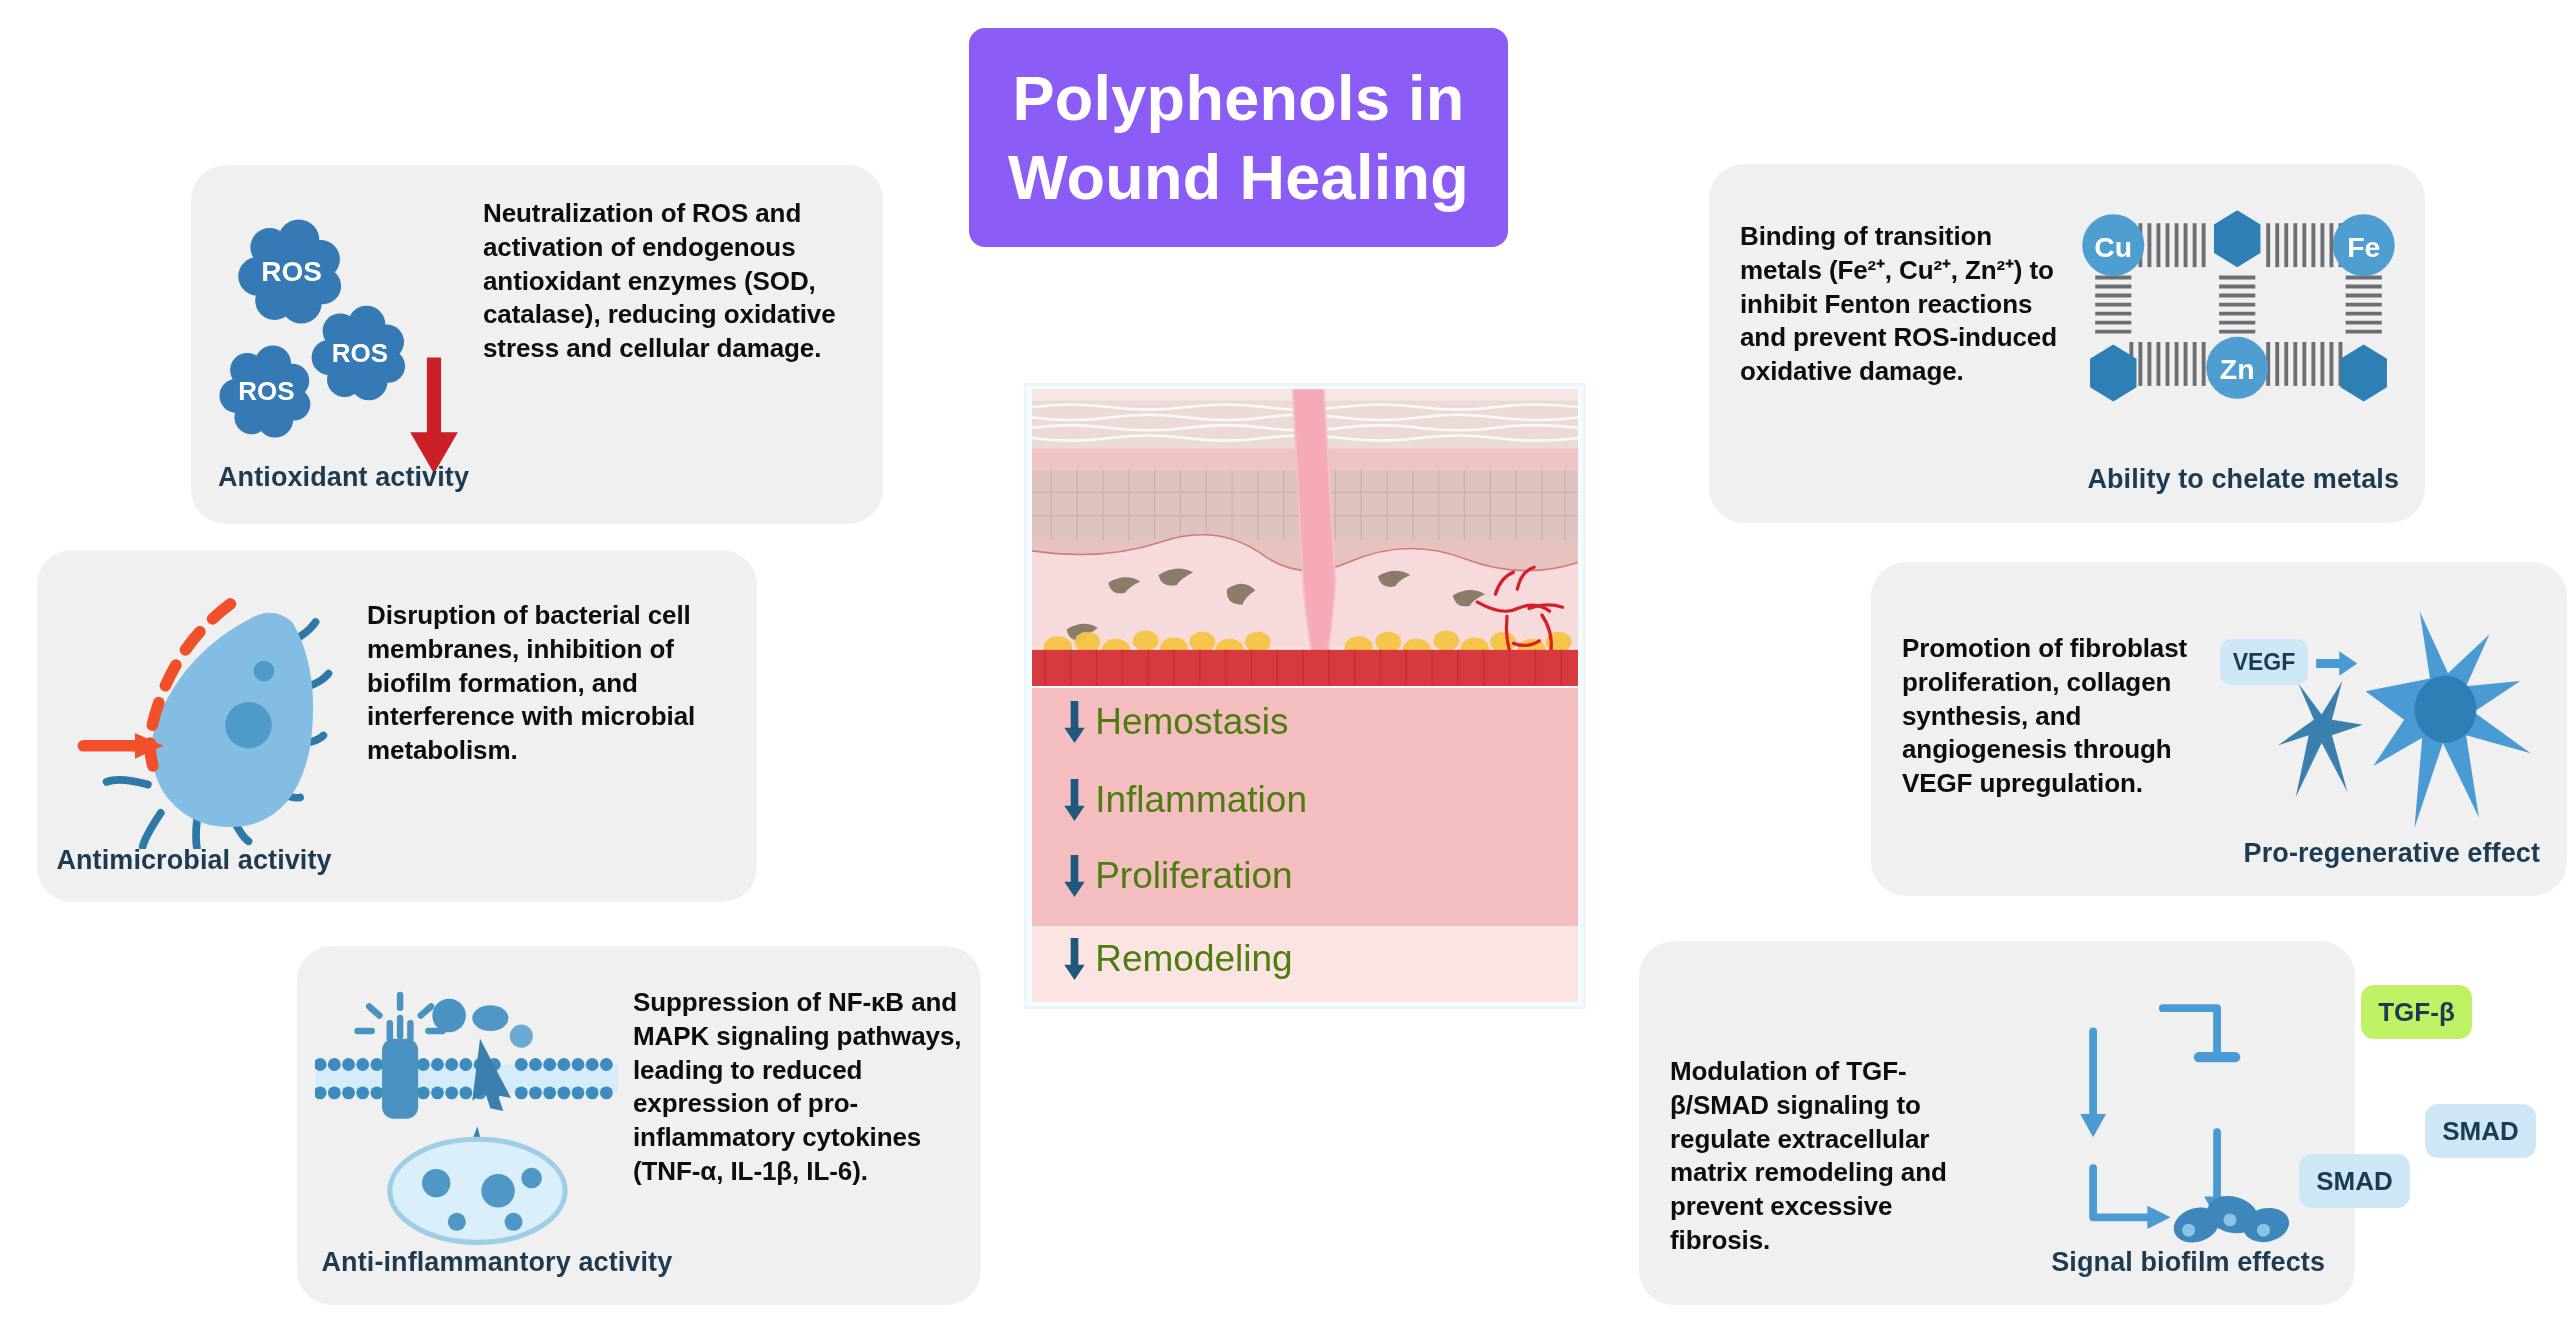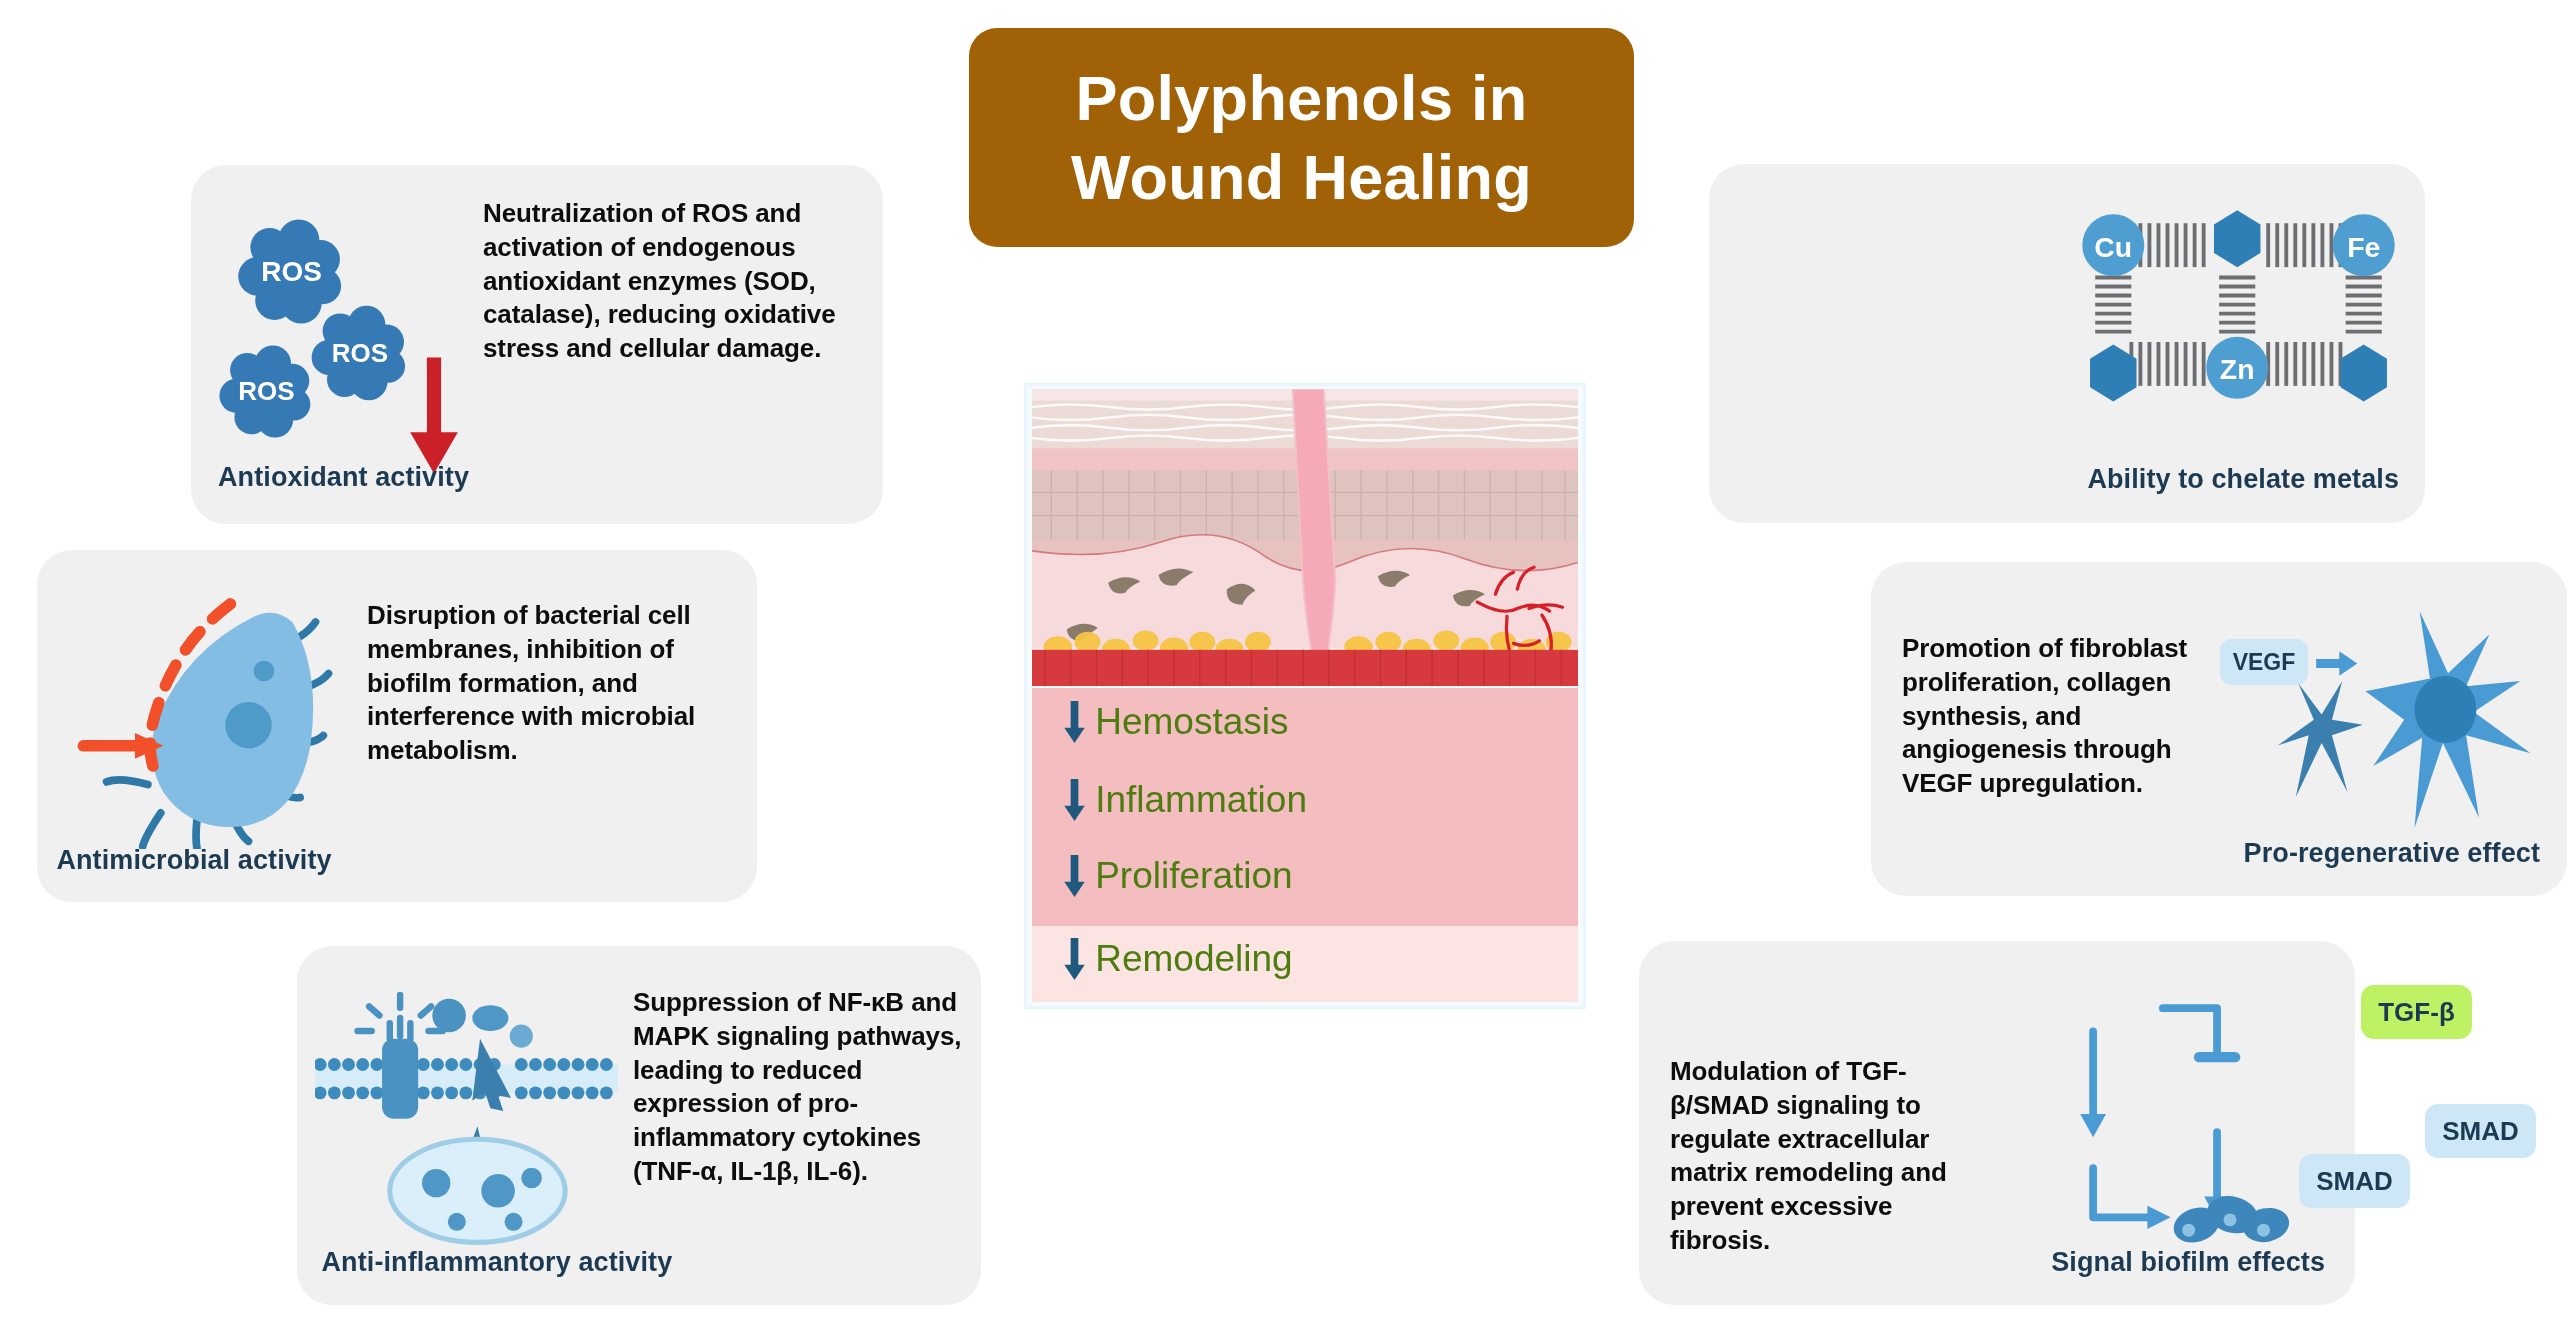--- a/index.html
+++ b/index.html
@@ -8,22 +8,22 @@
 
   
   .card{position:absolute;background:#F0F0F0;border-radius:35px;box-sizing:border-box;}
 
   .body-text{color:#0D0D0D;font-weight:bold;font-size:26px;line-height:1.30;
              letter-spacing:-0.1px;}
   .cap{position:absolute;color:#1C3A52;font-weight:bold;font-size:27px;
        white-space:nowrap;letter-spacing:0.1px;}
 
   
-  #title-banner{position:absolute;left:969px;top:28px;width:665px;height:219px;
-      background:#a16207;border-radius:28px;display:flex;align-items:center;
+  #title-banner{position:absolute;left:969px;top:28px;width:539px;height:219px;
+      background:#8b5cf6;border-radius:16px;display:flex;align-items:center;
       justify-content:center;text-align:center;}
   #title-banner .t{color:#fff;font-weight:bold;font-size:63px;line-height:1.24;
       letter-spacing:0.3px;}
 
   
   #card-antioxidant   {left:191px; top:165px;  width:692px;height:359px;}
   #card-antimicrobial {left:37px;  top:550px;  width:720px;height:352px;}
   #card-antiinflam    {left:297px; top:946px; width:684px;height:359px;}
   #card-chelate       {left:1709px;top:164px;  width:716px;height:359px;}
   #card-proregen      {left:1871px;top:562px;  width:696px;height:334px;}
@@ -219,20 +219,21 @@
       <circle cx="168" cy="148" r="8"></circle>
         <circle cx="110" cy="182" r="7"></circle>
       <circle cx="154" cy="182" r="7"></circle>
     </g>
   </svg>
   <div class="body-text" style="position:absolute;left:336px;top:40px;width:329px;">Suppression of NF-κB and MAPK signaling pathways, leading to reduced expression of pro-inflammatory cytokines (TNF-α, IL-1β, IL-6).</div>
   <div class="cap" style="left:24.5px;bottom:27px;">Anti-inflammantory activity</div>
 </div>
 
 <div class="card" id="card-chelate">
+  <div class="body-text" style="position:absolute;left:31px;top:56px;width:323px;">Binding of transition metals (Fe²⁺, Cu²⁺, Zn²⁺) to inhibit Fenton reactions and prevent ROS-induced oxidative damage.</div>
 
   <svg style="position:absolute;left:368px;top:36px;" width="323" height="213" viewBox="0 0 250 165">
 
     <g stroke="#6D6E71" stroke-width="3">
       <g>
         <path d="M42 18 v34"></path>
           <path d="M49 18 v34"></path>
           <path d="M56 18 v34"></path>
           <path d="M63 18 v34"></path>
         <path d="M70 18 v34"></path>

